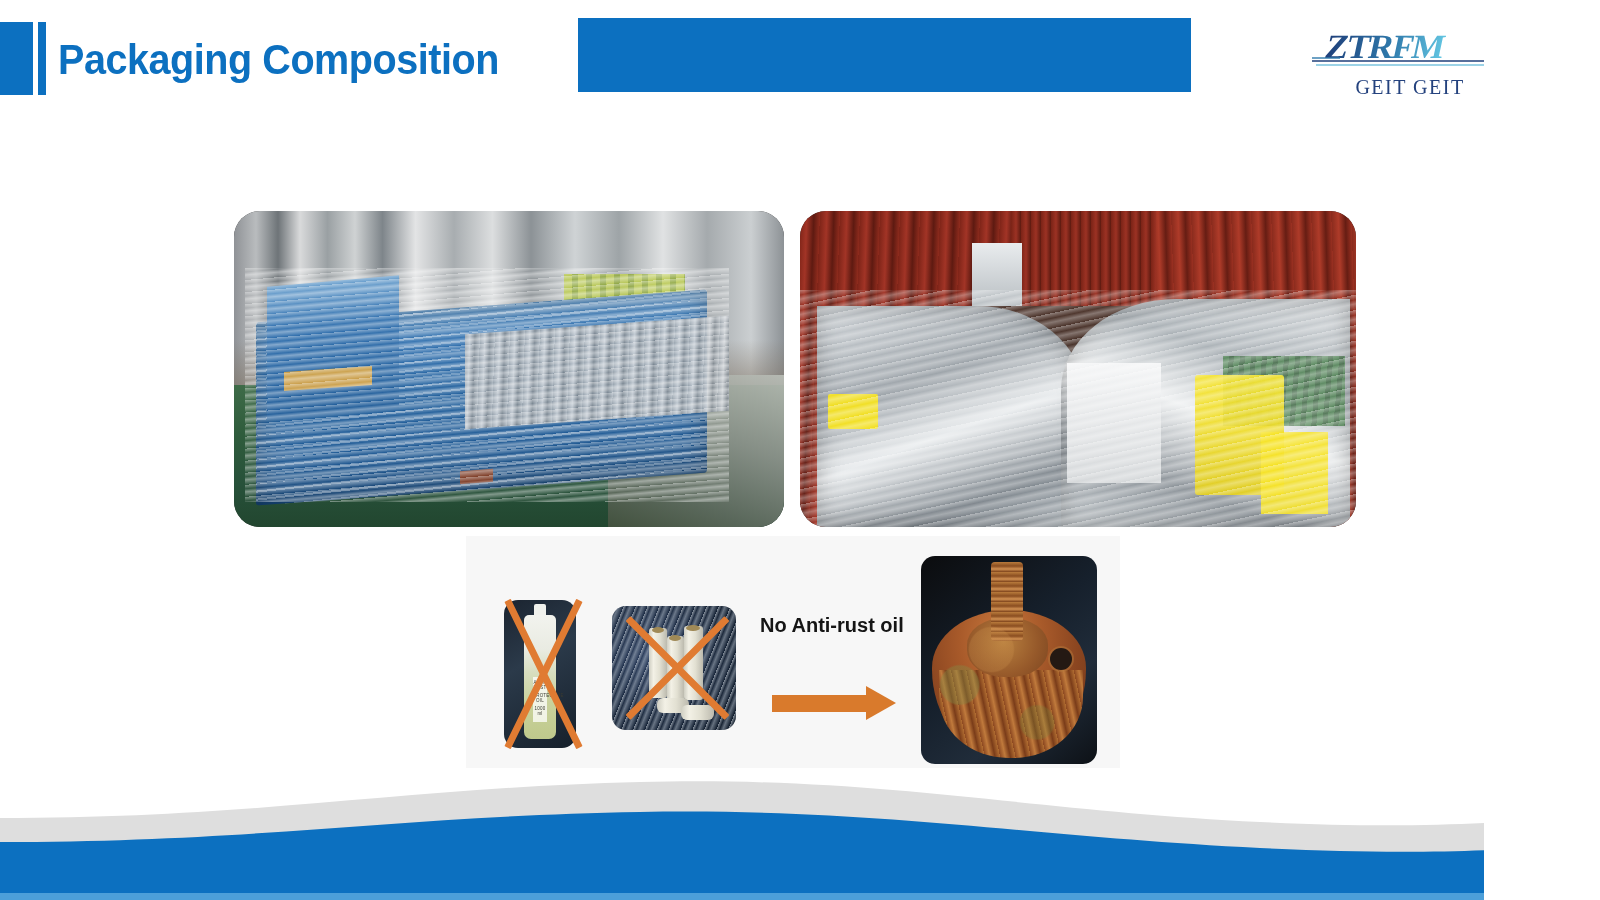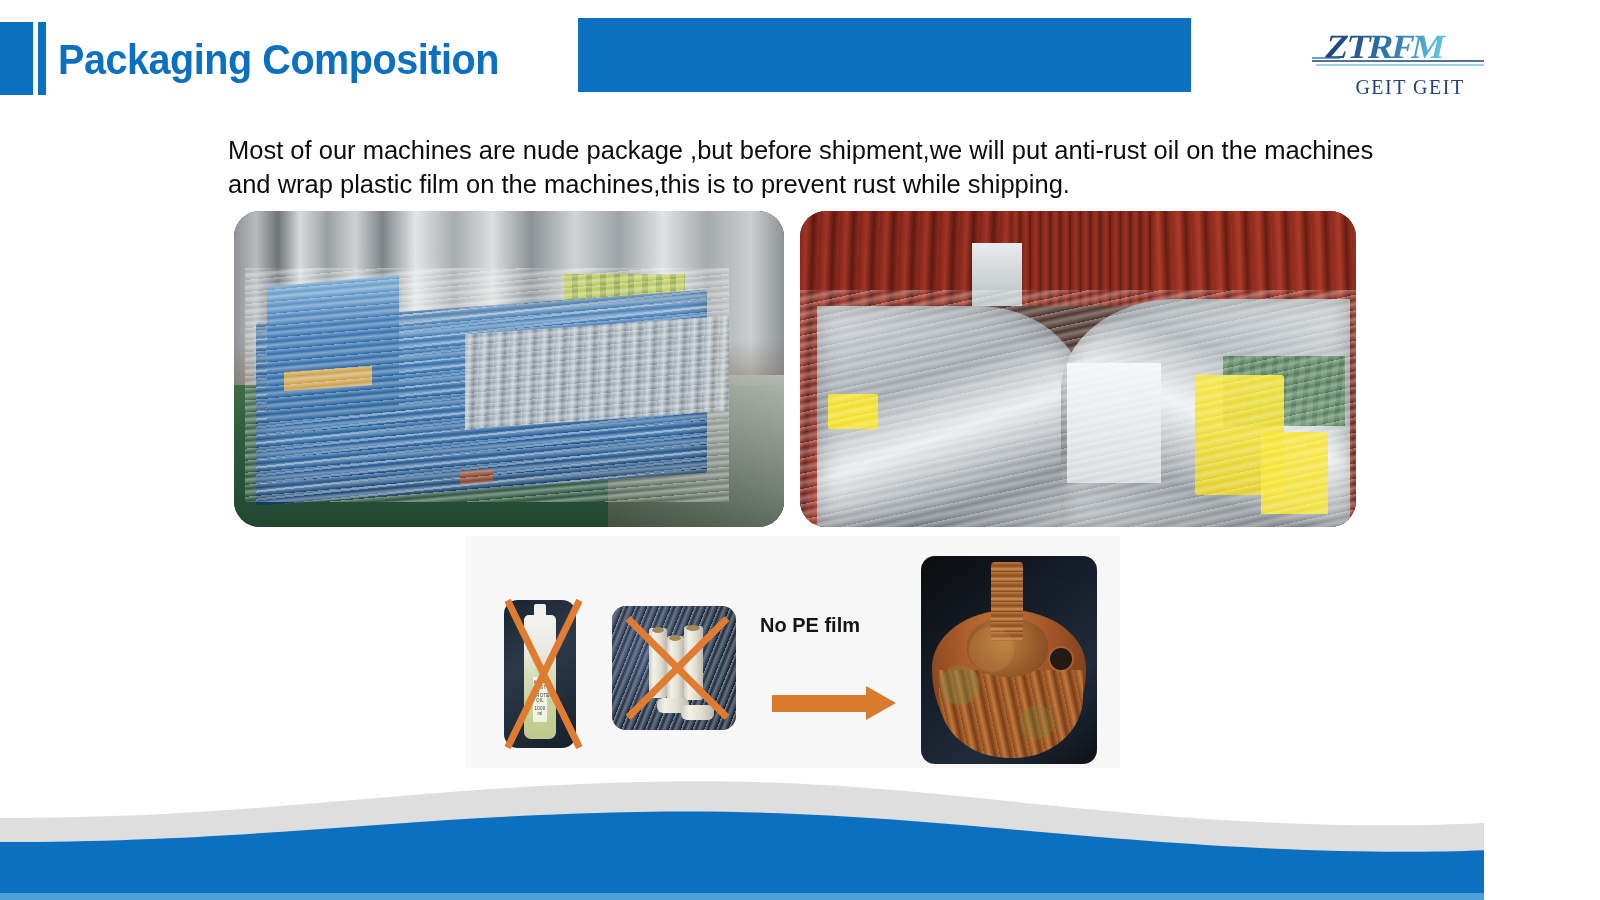--- a/index.html
+++ b/index.html
@@ -390,21 +390,20 @@
         </defs>
         <text x="20" y="30" font-family="Liberation Serif, serif" font-size="34" font-weight="bold" fill="url(#gl)" letter-spacing="-1" transform="skewX(-12)">ZTRFM</text>
         <line x1="2" y1="33" x2="196" y2="33" stroke="#1f3f7a" stroke-width="1.6"></line>
         <line x1="6" y1="37" x2="192" y2="37" stroke="#3aa8d0" stroke-width="1.2"></line>
         <line x1="2" y1="30" x2="30" y2="30" stroke="#2f79ab" stroke-width="1.4"></line>
       </svg>
     </div>
     <div class="logo-sub">GEIT GEIT</div>
   </div>
 
-  <div class="body-text">Most of our machines are nude package ,but before shipment,we will put anti-rust oil on the machines and wrap plastic film on the machines,this is to prevent rust while shipping.</div>
 
   <div class="photo photo-left">
     <div class="fac-wall"></div>
     <div class="fac-green"></div>
     <div class="fac-floor-shine"></div>
     <div class="fac-green-eq"></div>
     <div class="fac-machine"></div>
     <div class="fac-machine-tall"></div>
     <div class="fac-rolls"></div>
     <div class="fac-yellow"></div>
@@ -457,21 +456,21 @@
     <div class="roll-cap" style="left:32%;top:17%;width:10%;height:5%"></div>
     <div class="roll-cap" style="left:46%;top:23%;width:10%;height:5%"></div>
     <div class="roll-cap" style="left:60%;top:15%;width:11%;height:5%"></div>
   </div>
   <div class="xmark x-film">
     <i style="transform:rotate(45deg)"></i>
     <i style="transform:rotate(-45deg)"></i>
   </div>
 
   <div class="no-labels">
-    <div>No PE film</div>
+    <div>No Anti-rust oil</div>
   </div>
 
   <div class="arrow-wrap">
     <div class="arrow-shaft"></div>
     <div class="arrow-head"></div>
   </div>
 
   <div class="tile tile-gear">
     <div class="gear-bg"></div>
     <div class="gear-cone"></div>

